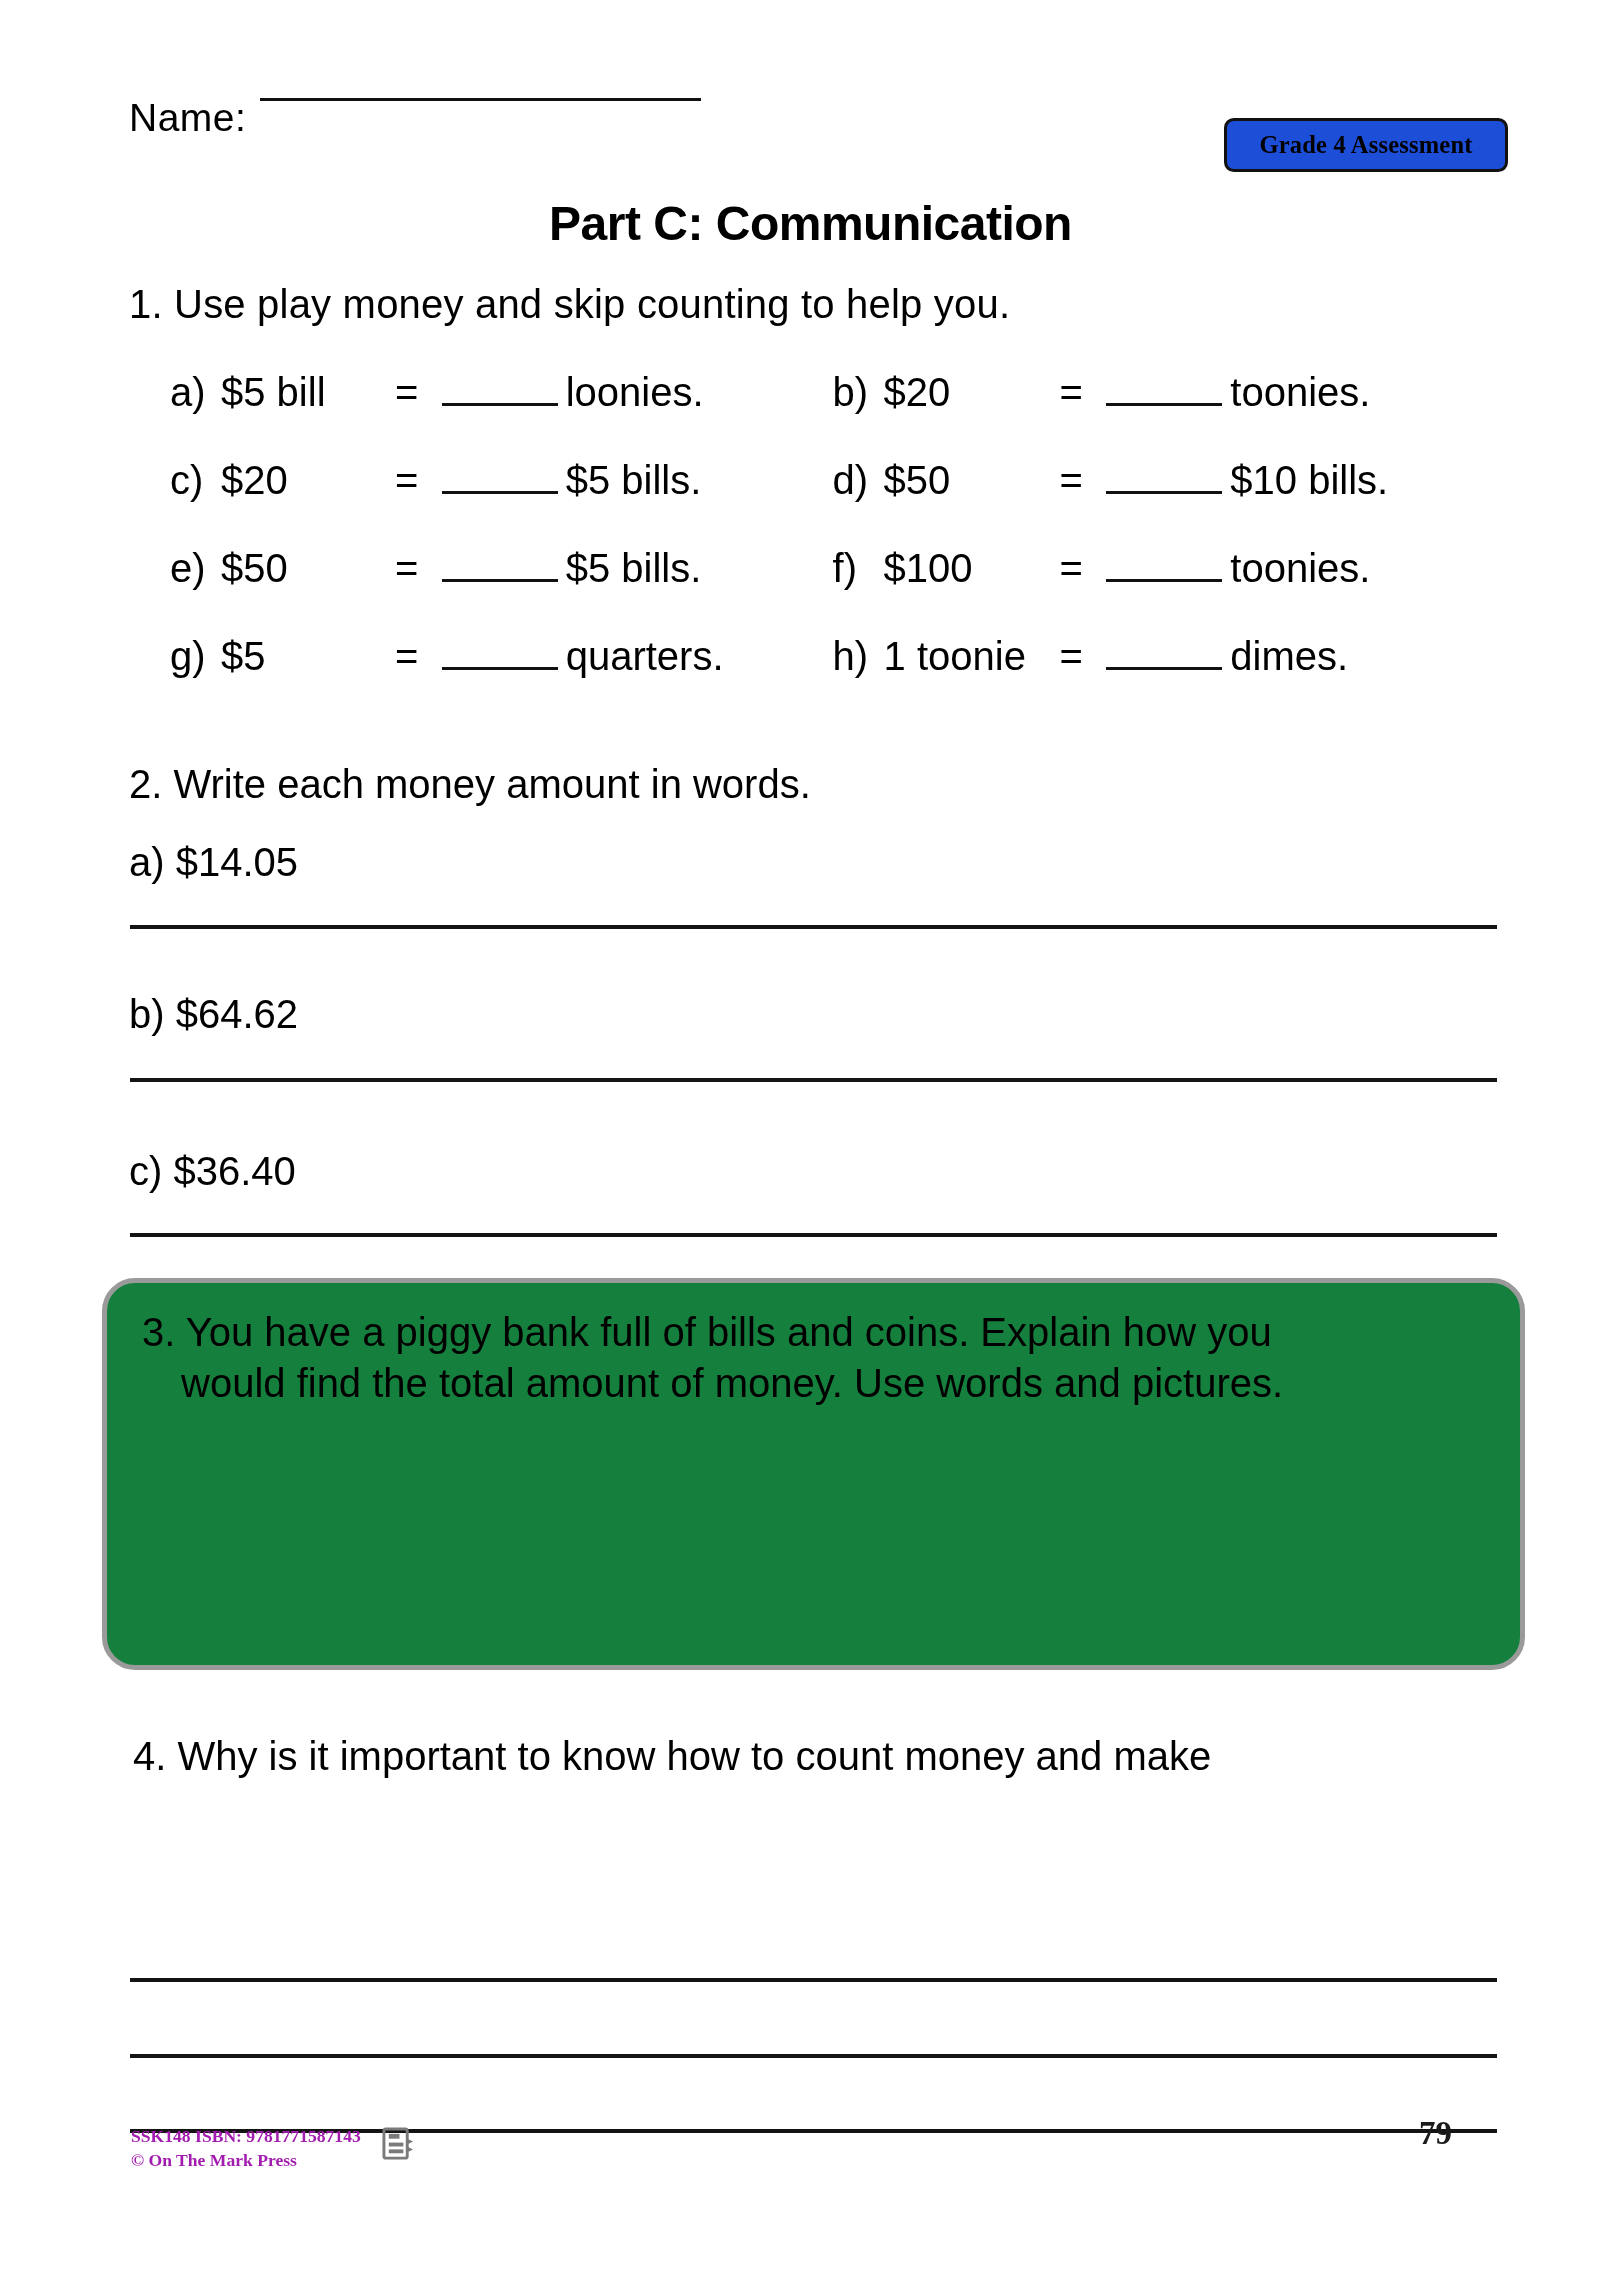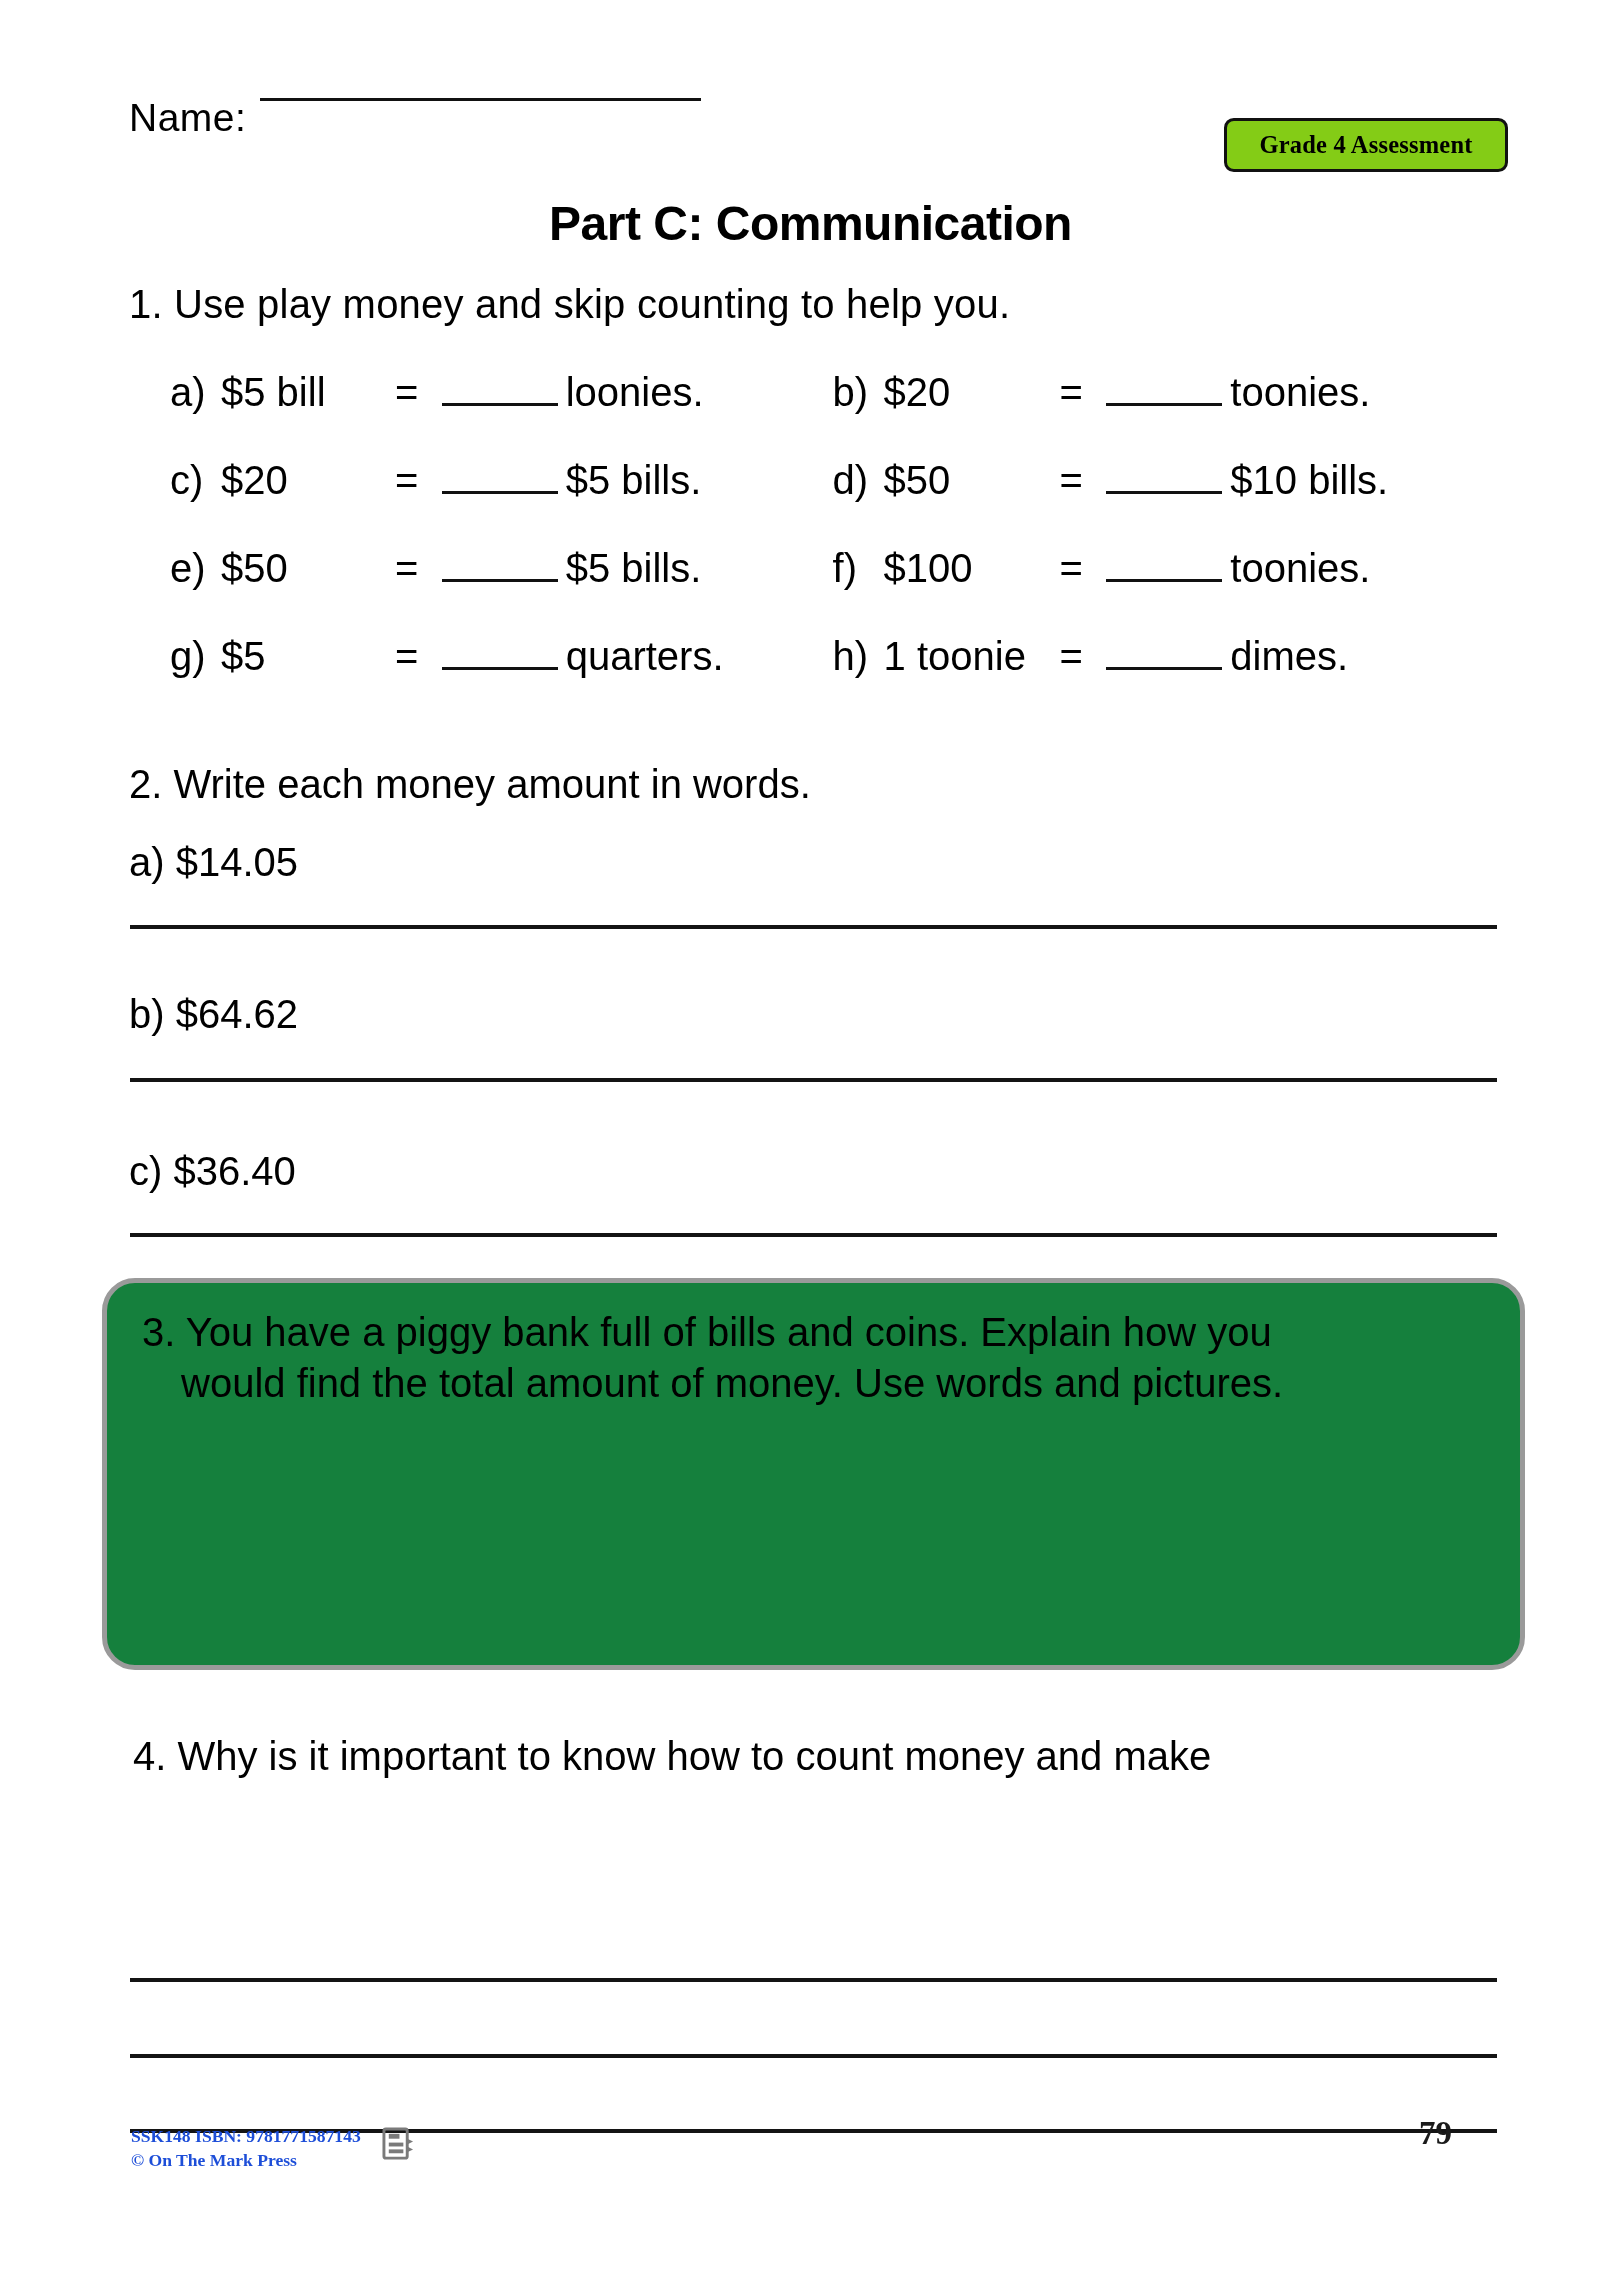--- a/index.html
+++ b/index.html
@@ -59,21 +59,21 @@
     left: 1224px;
     top: 118px;
     width: 284px;
     height: 54px;
     border: 3.9px solid #111111;
     border-radius: 9.8px;
     box-sizing: border-box;
     display: flex;
     align-items: center;
     justify-content: center;
-    background: #84cc16;
+    background: #1d4ed8;
   }
   .grade-badge-text {
     font-family: "Liberation Serif", serif;
     font-size: 24.5px;
     font-weight: 700;
     letter-spacing: 0.2px;
     white-space: nowrap;
   }
 
   
@@ -213,21 +213,21 @@
     position: absolute;
     left: 131px;
     top: 2125px;
     display: flex;
     align-items: flex-start;
   }
   .footer-lines {
     font-family: "Liberation Serif", serif;
     font-size: 17.6px;
     font-weight: 700;
-    color: #1d4ed8;
+    color: #a21caf;
     line-height: 1.35;
     white-space: nowrap;
   }
   .footer-logo {
     margin-left: 21.6px;
     margin-top: 2px;
   }
   .page-number {
     position: absolute;
     left: 1419px;

